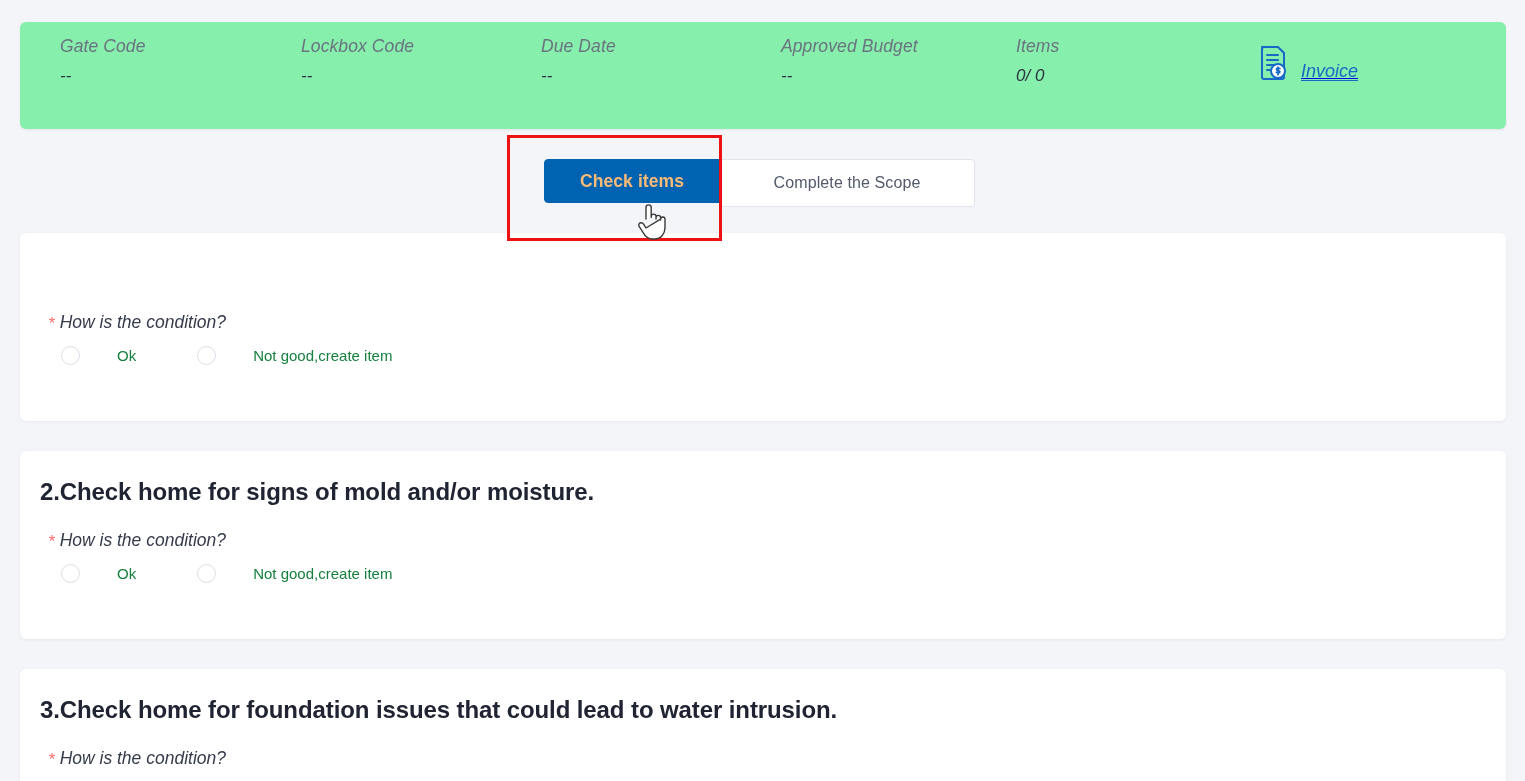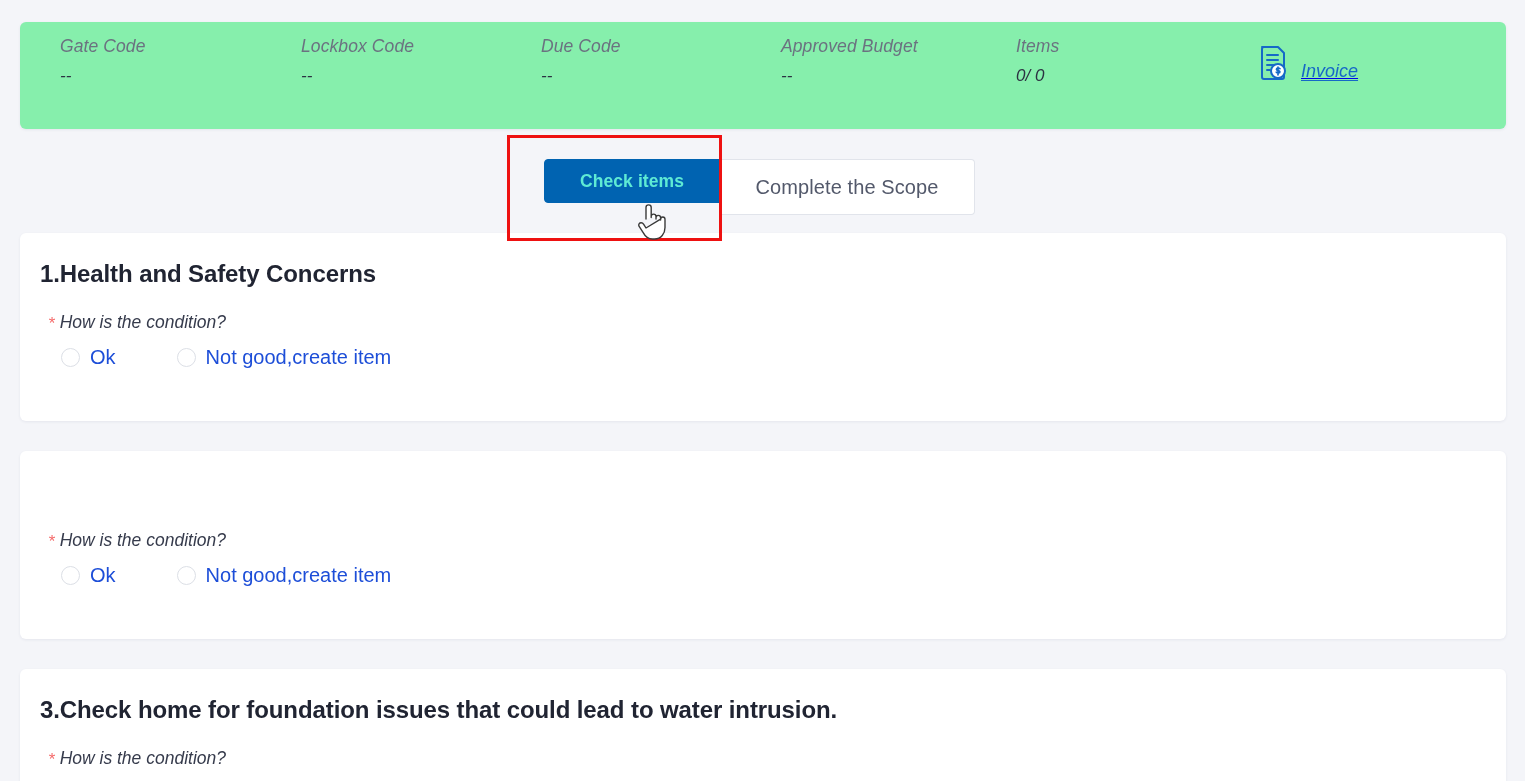--- a/index.html
+++ b/index.html
@@ -95,37 +95,37 @@
     left: 544px; top: 159px;
     display: flex;
     align-items: stretch;
   }
 
   .btn-primary {
     height: 44px;
     min-width: 176px;
     padding: 0 24px;
     background: #0063b1;
-    color: #5eead4;
+    color: #fdba74;
     font-size: 17.5px;
     font-weight: 700;
     border: 1px solid #0063b1;
     border-radius: 4px 0 0 4px;
     cursor: pointer;
     font-family: "Liberation Sans", sans-serif;
     letter-spacing: .1px;
   }
 
   .btn-secondary {
-    height: 56px;
+    height: 48px;
     min-width: 255px;
     padding: 0 24px;
     background: #ffffff;
     color: #53596b;
-    font-size: 20px;
+    font-size: 16px;
     font-weight: 400;
     border: 1px solid #e1e4eb;
     border-left: none;
     border-radius: 0 4px 4px 0;
     cursor: pointer;
     font-family: "Liberation Sans", sans-serif;
     letter-spacing: .1px;
   }
 
   
@@ -206,23 +206,24 @@
   .radio-dot {
     display: block;
     width: 19px; height: 19px;
     border: 1.5px solid #dcdfe6;
     border-radius: 50%;
     background: #ffffff;
     flex: none;
   }
 
   .radio-label {
-    font-size: 20px;
-    color: #1d4ed8;
-    white-space: nowrap;
+    font-size: 15px;
+    color: #15803d;
+    white-space: nowrap;
+    margin-left: 27px;
   }
 </style>
 </head>
 <body>
 
 <div class="top-strip"></div>
 
 <div class="info-card">
   <div class="info-row">
 
@@ -230,21 +231,21 @@
       <div class="info-label">Gate Code</div>
       <div class="info-value">--</div>
     </div>
 
     <div class="info-col col-lockbox">
       <div class="info-label">Lockbox Code</div>
       <div class="info-value">--</div>
     </div>
 
     <div class="info-col col-duedate">
-      <div class="info-label">Due Code</div>
+      <div class="info-label">Due Date</div>
       <div class="info-value">--</div>
     </div>
 
     <div class="info-col col-budget">
       <div class="info-label">Approved Budget</div>
       <div class="info-value">--</div>
     </div>
 
     <div class="info-col col-items">
       <div class="info-label">Items</div>
@@ -283,37 +284,37 @@
              m0 -1.3 a2.3 2.3 0 0 1 4.6 0 V20
              m0 -.8 a2.2 2.2 0 0 1 4.4 0 v8.2
              c0 6.1 -3.9 11.6 -10.4 11.6
              h-2.2 c-4.6 0 -7.1 -2.4 -9.2 -6.4
              L6 26.2 c-.9 -1.8 .4 -3.5 2.1 -3.5
              1.1 0 2 .6 2.6 1.6 l2.3 3.7 z"></path>
   </svg>
 </span>
 
 <div class="q-card q-card-1">
-  <div class="q-title">1.Health and Safety Concerns</div>
   <div class="q-prompt">
     <span class="req-star">*</span><span>How is the condition?</span>
   </div>
   <div class="radio-row">
     <label class="radio-opt">
       <span class="radio-dot"></span>
       <span class="radio-label">Ok</span>
     </label>
     <label class="radio-opt">
       <span class="radio-dot"></span>
       <span class="radio-label">Not good,create item</span>
     </label>
   </div>
 </div>
 
 <div class="q-card q-card-2">
+  <div class="q-title">2.Check home for signs of mold and/or moisture.</div>
   <div class="q-prompt">
     <span class="req-star">*</span><span>How is the condition?</span>
   </div>
   <div class="radio-row">
     <label class="radio-opt">
       <span class="radio-dot"></span>
       <span class="radio-label">Ok</span>
     </label>
     <label class="radio-opt">
       <span class="radio-dot"></span>

